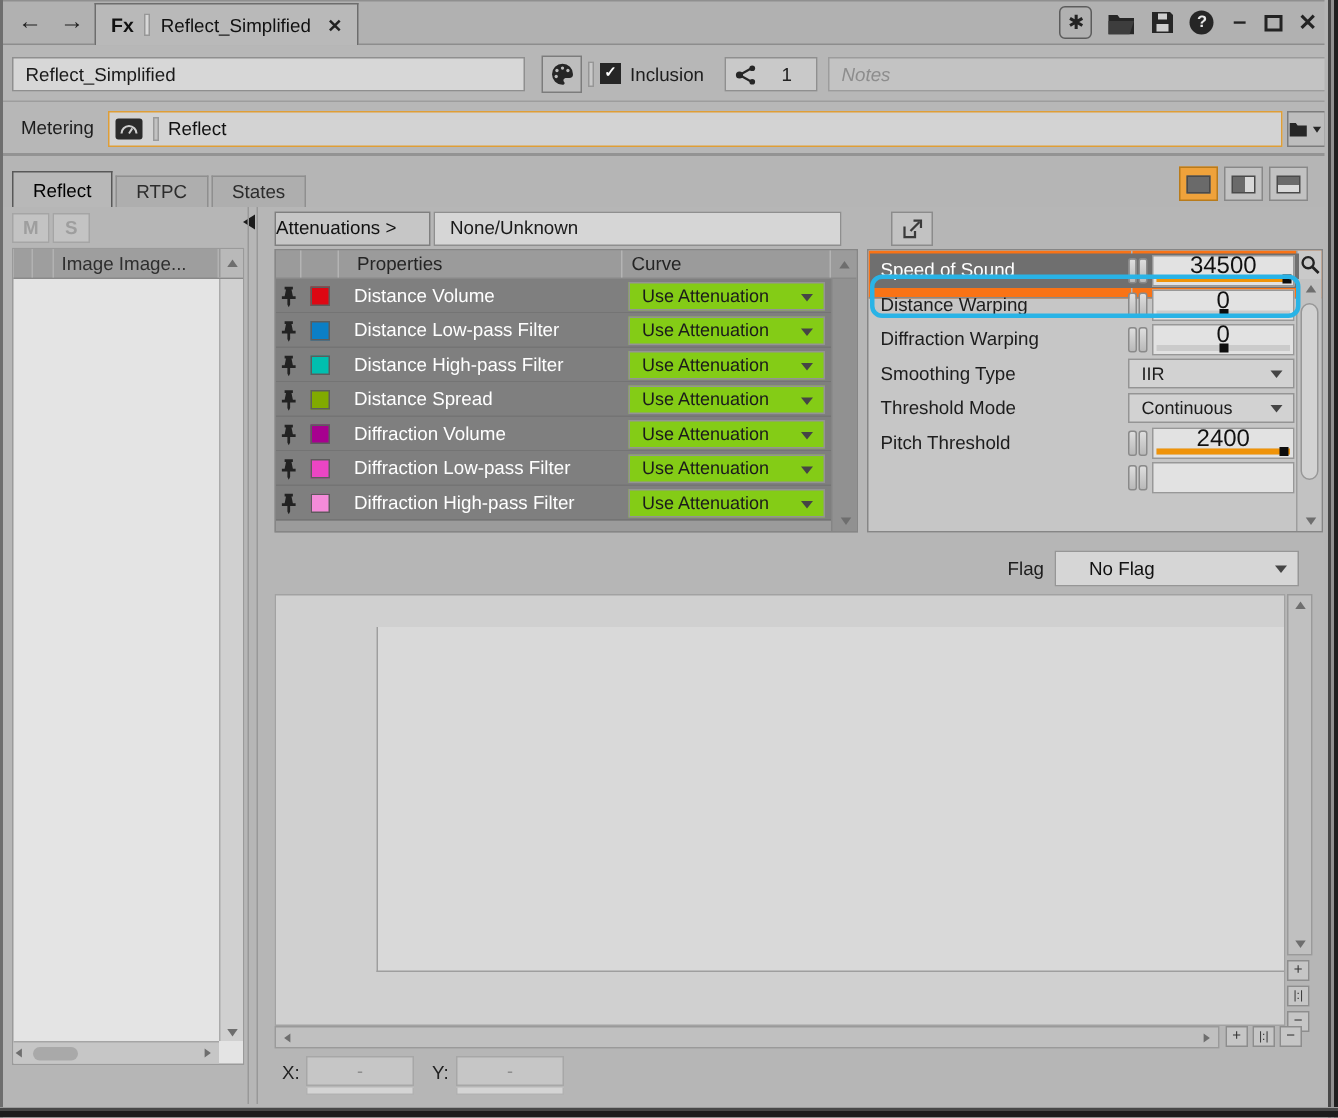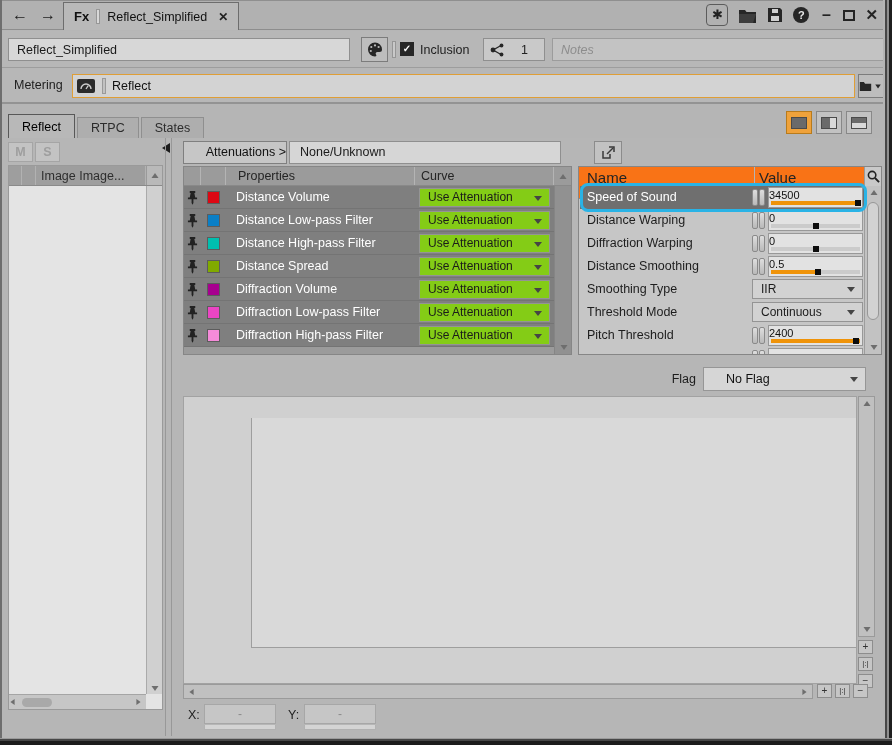--- a/index.html
+++ b/index.html
@@ -68,21 +68,21 @@
 .ilc{border-right:1px solid #b2b2b2;height:100%}
 #il-header .c1{width:13px}#il-header .c2{width:14px}
 #il-header .cname{flex:1;font-size:12.5px;color:#2e2e2e;padding:3px 0 0 5px;white-space:nowrap;overflow:hidden}
 #il-header .csb{width:16px;background:#b9b9b9;border-left:1px solid #9a9a9a;display:flex;align-items:center;justify-content:center}
 #il-vtrack{position:absolute;right:0;top:20px;bottom:15px;width:16px;background:#d0d0d0;border-left:1px solid #aaa}
 #il-vdown{position:absolute;bottom:2px;left:3px}
 #il-hscroll{position:absolute;left:0;right:16px;bottom:0;height:15px;background:#c6c6c6;border-top:1px solid #a5a5a5;display:flex;align-items:center}
 #il-thumb{width:30px;height:9px;background:#a9a9a9;border-radius:5px;margin-left:6px}
 #left-splitter{left:165px;top:138px;width:7px;height:598px;border-left:1px solid #989898;border-right:1px solid #989898}
 
-#atten-btn{left:183px;top:141px;width:104px;height:23px;background:#c6c6c6;border:1px solid #7f7f7f;text-align:right;line-height:21px;font-size:12.5px;color:#111}
+#atten-btn{left:183px;top:141px;width:104px;height:23px;background:#c6c6c6;border:1px solid #7f7f7f;text-align:left;line-height:21px;font-size:12.5px;color:#111}
 #atten-field{left:289px;top:141px;width:272px;height:23px;padding:0 10px;line-height:21px;background:#d6d6d6}
 #extlink-btn{left:594px;top:141px;width:28px;height:23px;background:#c2c2c2;border:1px solid #8b8b8b;display:flex;align-items:center;justify-content:center}
 
 #props-table{left:183px;top:166px;width:389px;height:189px;border:1px solid #868686;background:#9b9b9b}
 #pt-header{position:absolute;left:0;top:0;right:0;height:19px;background:#9b9b9b;border-bottom:1px solid #898989;display:flex;font-size:12.5px;color:#242424}
 .ptc{border-right:1px solid #b4b4b4;height:100%}
 #pt-header .c1{width:17px}#pt-header .c2{width:25px}
 #pt-header .cprops{width:189px;padding:2px 0 0 12px}
 #pt-header .ccurve{width:139px;padding:2px 0 0 6px}
 #pt-header .csb{flex:1;display:flex;align-items:center;justify-content:center;border-right:none}
@@ -96,28 +96,28 @@
 .curvedd{position:relative;width:131px;height:19px;background:#84cc16;border:1px solid #949494;color:#1b1b1b;font-size:12px;line-height:17px;padding-left:8px}
 #pt-vtrack{position:absolute;right:0;top:19px;bottom:0;width:17px;background:#919191;border-left:1px solid #858585}
 #pt-vdown{position:absolute;bottom:3px;left:4px}
 
 #params-panel{left:578px;top:166px;width:304px;height:189px;border:1px solid #868686;background:#c6c6c6;overflow:hidden}
 #pp-header{position:absolute;left:0;top:0;right:0;height:32px;background:#f97316;border-bottom:1px solid #898989;font-size:15px;color:#242424}
 #pp-header .hname{position:absolute;left:8px;top:2px}
 #pp-header .hval{position:absolute;left:180px;top:2px}
 #pp-header .sep{position:absolute;left:175px;top:0;bottom:0;width:1px;background:#b4b4b4}
 #pp-search{position:absolute;right:0;top:0;width:17px;height:19px;background:#c9c9c9;border-left:1px solid #9a9a9a;display:flex;align-items:center;justify-content:center}
-#pp-rows{position:absolute;left:1px;top:19px;width:286px}
+#pp-rows{position:absolute;left:1px;top:2px;width:286px}
 .prow{position:relative;height:23px;color:#1d1d1d}
 .prow.sel{background:#6f6f6f;color:#fff}
 .prow .pname{position:absolute;left:7px;top:4px;font-size:12.5px;white-space:nowrap}
 .pill{position:absolute;top:3px;width:6px;height:17px;background:linear-gradient(180deg,#dedede,#b9b9b9);border:1px solid #8a8a8a;border-radius:2px}
 .pill.p1{left:172px}.pill.p2{left:179px}
 .pfield{position:absolute;left:188px;top:1px;width:95px;height:21px;background:#e2e2e2;border:1px solid #989898}
-.pnum{display:block;text-align:left;font-size:11px;line-height:14px;color:#111}
+.pnum{display:block;text-align:center;font-size:16px;line-height:14px;color:#111}
 .prow.sel .pnum{color:#111}
 .ptrack{position:absolute;left:2px;right:2px;bottom:2px;height:4px;background:#cbcbcb}
 .pfill{position:absolute;left:0;top:0;height:4px;background:#EF9309}
 .pthumb{position:absolute;top:-1px;width:6px;height:6px;background:#0d0d0d;margin-left:-3px}
 .pdd{position:absolute;left:172px;top:1px;width:111px;height:20px;background:#d2d2d2;border:1px solid #949494;font-size:12px;line-height:18px;padding-left:8px;color:#1b1b1b}
 #sel-ring{position:absolute;left:1px;top:16px;width:287px;height:29px;border:3px solid #29B3E6;border-radius:8px;pointer-events:none;z-index:6}
 #pp-vtrack{position:absolute;right:0;top:19px;bottom:0;width:17px;background:#c2c2c2;border-left:1px solid #9d9d9d}
 #pp-vthumb{position:absolute;left:2px;top:16px;width:12px;height:118px;background:#d2d2d2;border:1px solid #979797;border-radius:6px}
 #pp-vup{position:absolute;top:3px;left:4px}
 #pp-vdown{position:absolute;bottom:3px;left:4px}
@@ -461,32 +461,20 @@
         <span class="pill p2"></span>
       <span class="pfield">
         <span class="pnum">0</span>
         <span class="ptrack">
             <span class="pfill" style="width: 0%;"></span>
             <span class="pthumb" style="left: 50%;"></span>
           </span>
       </span>
     </div>
     <div class="prow">
-      <span class="pname">Distance Smoothing</span>
-      <span class="pill p1"></span>
-        <span class="pill p2"></span>
-      <span class="pfield">
-        <span class="pnum">0.5</span>
-        <span class="ptrack">
-            <span class="pfill" style="width: 53%;"></span>
-            <span class="pthumb" style="left: 53%;"></span>
-          </span>
-      </span>
-    </div>
-    <div class="prow">
       <span class="pname">Smoothing Type</span>
       <span class="pdd"><span>IIR</span><i class="dda"></i></span>
     </div>
     <div class="prow">
       <span class="pname">Threshold Mode</span>
       <span class="pdd"><span>Continuous</span><i class="dda"></i></span>
     </div>
     <div class="prow">
       <span class="pname">Pitch Threshold</span>
       <span class="pill p1"></span>

